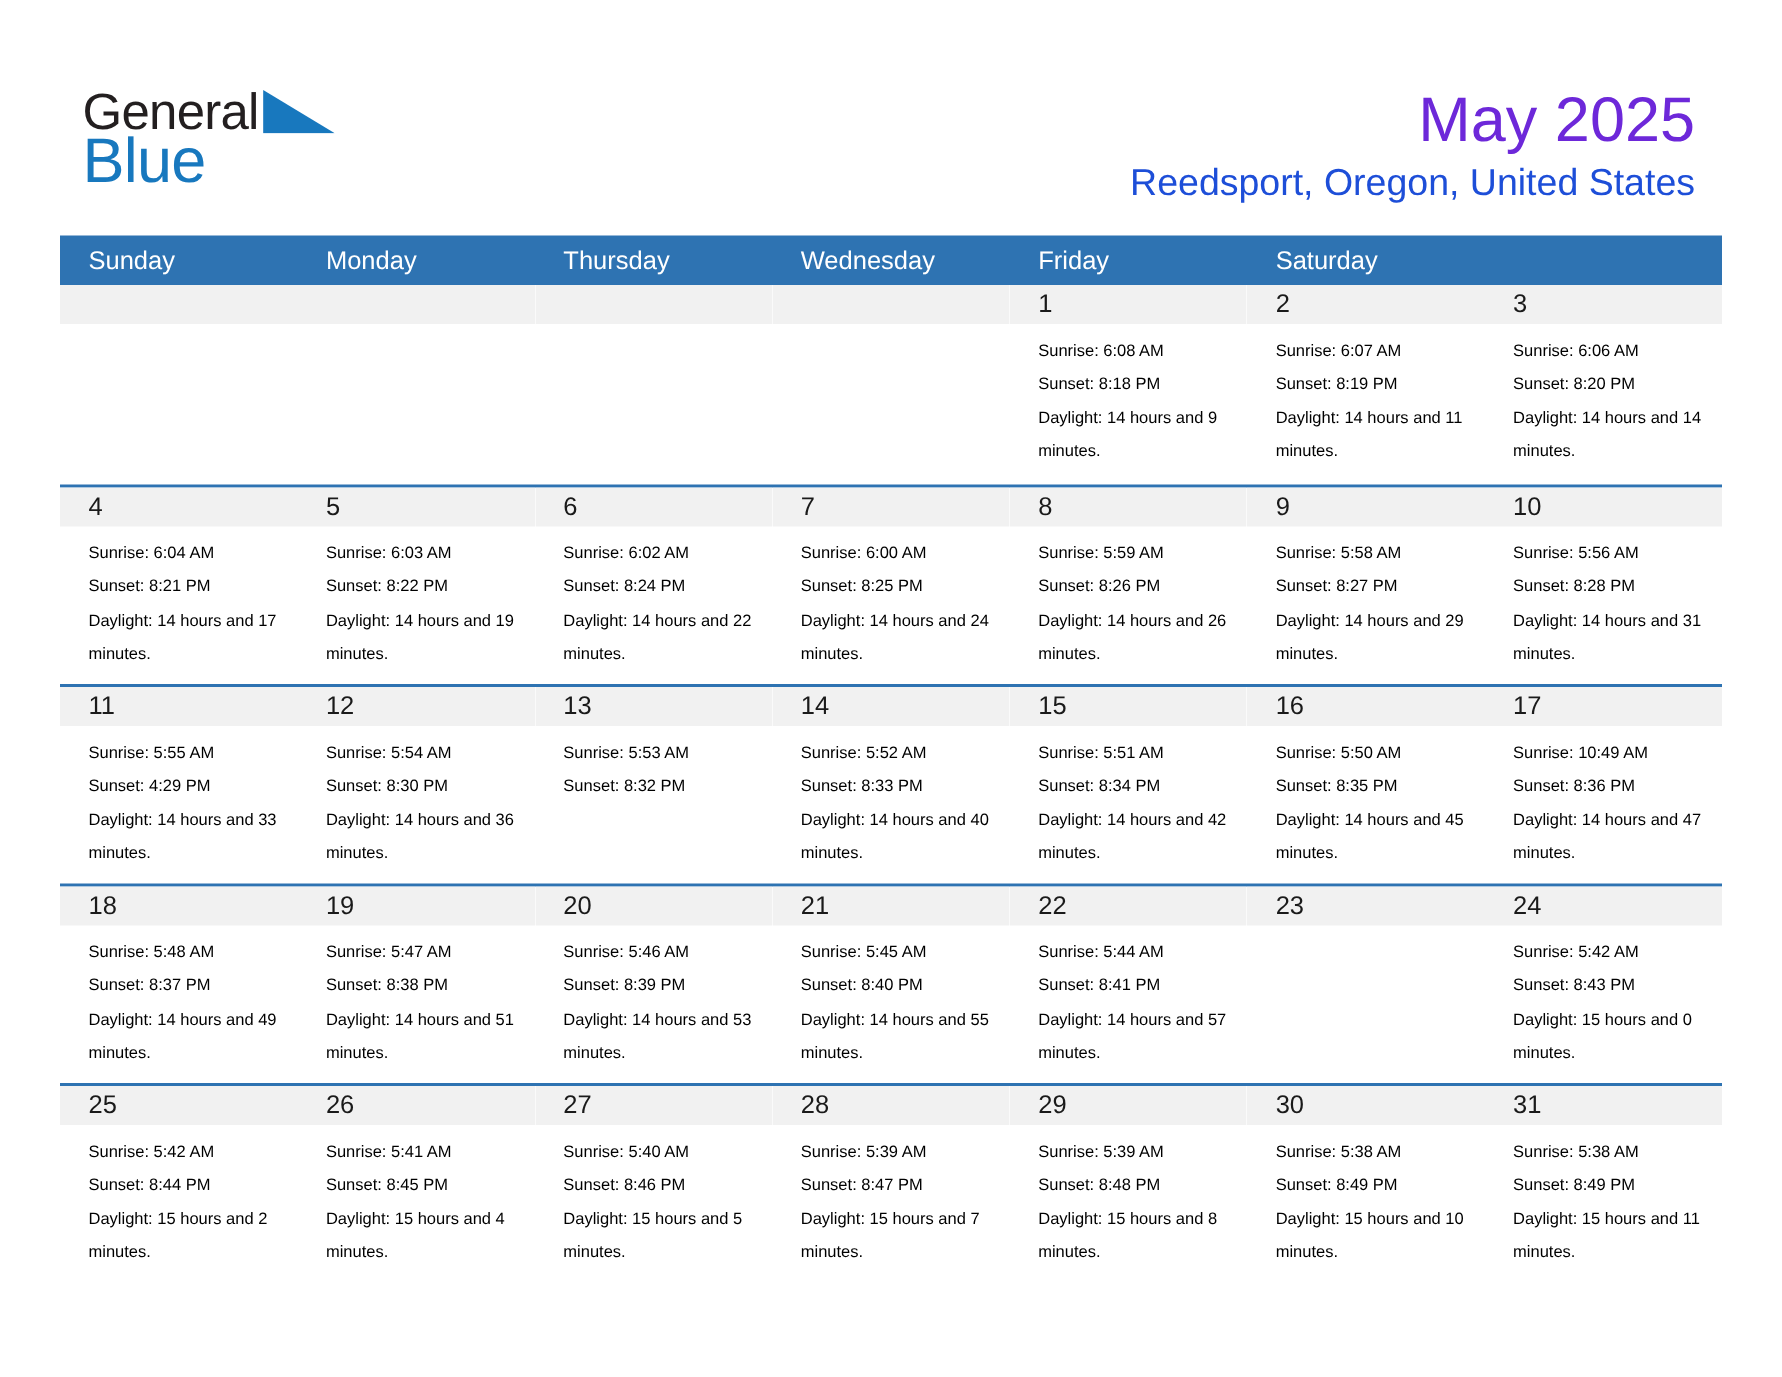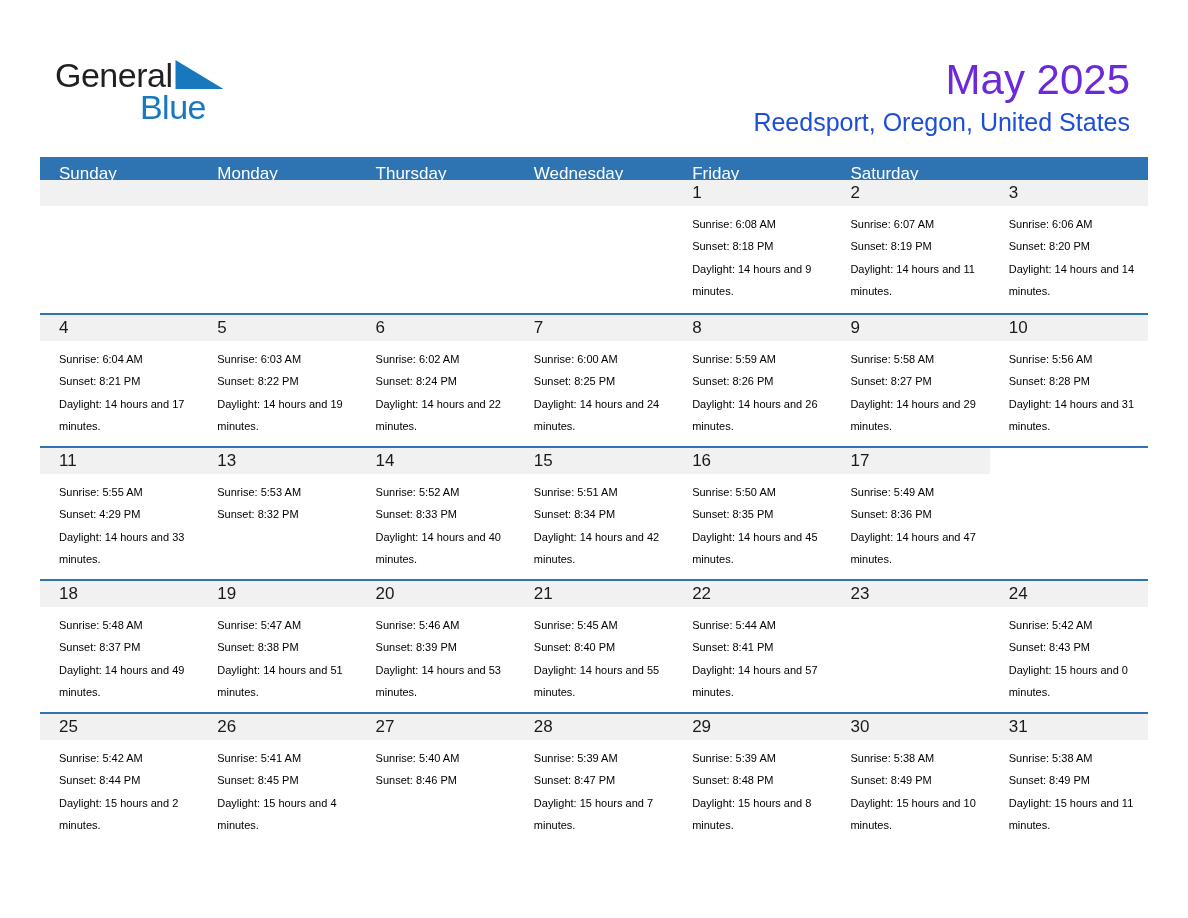--- a/index.html
+++ b/index.html
@@ -13,30 +13,30 @@
   html,body{width:1188px;height:918px;background:#ffffff;overflow:hidden;
     font-family:"Liberation Sans","DejaVu Sans",sans-serif;color:var(--text-black);}
   .page{position:relative;width:1188px;height:918px;background:#fff;}
 
   
   .logo{position:absolute;left:55px;top:58px;width:180px;}
   .logo-line1{display:flex;align-items:flex-start;}
   .logo-general{font-size:34px;line-height:34px;color:var(--logo-black);letter-spacing:-0.5px;}
   .logo-tri{width:48px;height:29px;background:var(--logo-blue);
     clip-path:polygon(0 0,100% 100%,0 100%);margin-left:3px;margin-top:2px;}
-  .logo-blue-word{font-size:34px;line-height:30px;color:var(--logo-blue);
-    text-align:right;width:151px;letter-spacing:-0.5px;}
+  .logo-blue-word{font-size:42px;line-height:30px;color:var(--logo-blue);
+    width:151px;letter-spacing:-0.5px;}
   .titles{position:absolute;right:58px;top:55px;text-align:right;}
   .page-title{font-size:42px;line-height:50px;font-weight:normal;color:#6d28d9;}
   .page-subtitle{font-size:25px;line-height:34px;font-weight:normal;color:#1d4ed8;}
 
   
   .calendar{position:absolute;left:40px;top:157px;width:1108px;}
   .dow-row{display:grid;grid-template-columns:repeat(7,1fr);
-    background:var(--header-blue);height:23px;}
+    background:var(--header-blue);height:33px;}
   .dow-cell{color:#ffffff;font-size:17px;line-height:33px;padding-left:19px;
     white-space:nowrap;overflow:hidden;}
   .week{display:grid;grid-template-columns:repeat(7,1fr);height:133px;}
   .week + .week{border-top:2px solid var(--header-blue);}
   .cell{overflow:hidden;}
   .date-strip{height:26px;background:var(--strip-gray);font-size:17px;
     line-height:26px;padding-left:19px;color:#1a1a1a;}
   .details{padding:7px 6px 0 19px;font-size:11px;line-height:22.4px;color:#000000;}
   .details .line{white-space:nowrap;}
   .details .line.wrap{white-space:normal;}
@@ -172,20 +172,28 @@
         <div class="week">
           <div class="cell">
     <div class="date-strip">11</div>
     <div class="details">
       <div class="line">Sunrise: 5:55 AM</div>
       <div class="line">Sunset: 4:29 PM</div>
       <div class="line wrap">Daylight: 14 hours and 33 minutes.</div>
     </div>
   </div>
           <div class="cell">
+    <div class="date-strip">12</div>
+    <div class="details">
+      <div class="line">Sunrise: 5:54 AM</div>
+      <div class="line">Sunset: 8:30 PM</div>
+      <div class="line wrap">Daylight: 14 hours and 36 minutes.</div>
+    </div>
+  </div>
+          <div class="cell">
     <div class="date-strip">13</div>
     <div class="details">
       <div class="line">Sunrise: 5:53 AM</div>
       <div class="line">Sunset: 8:32 PM</div>
     </div>
   </div>
           <div class="cell">
     <div class="date-strip">14</div>
     <div class="details">
       <div class="line">Sunrise: 5:52 AM</div>
@@ -205,21 +213,21 @@
     <div class="date-strip">16</div>
     <div class="details">
       <div class="line">Sunrise: 5:50 AM</div>
       <div class="line">Sunset: 8:35 PM</div>
       <div class="line wrap">Daylight: 14 hours and 45 minutes.</div>
     </div>
   </div>
           <div class="cell">
     <div class="date-strip">17</div>
     <div class="details">
-      <div class="line">Sunrise: 5:49 AM</div>
+      <div class="line">Sunrise: 10:49 AM</div>
       <div class="line">Sunset: 8:36 PM</div>
       <div class="line wrap">Daylight: 14 hours and 47 minutes.</div>
     </div>
   </div>
         </div>
         <div class="week">
           <div class="cell">
     <div class="date-strip">18</div>
     <div class="details">
       <div class="line">Sunrise: 5:48 AM</div>
@@ -286,20 +294,21 @@
       <div class="line">Sunrise: 5:41 AM</div>
       <div class="line">Sunset: 8:45 PM</div>
       <div class="line wrap">Daylight: 15 hours and 4 minutes.</div>
     </div>
   </div>
           <div class="cell">
     <div class="date-strip">27</div>
     <div class="details">
       <div class="line">Sunrise: 5:40 AM</div>
       <div class="line">Sunset: 8:46 PM</div>
+      <div class="line wrap">Daylight: 15 hours and 5 minutes.</div>
     </div>
   </div>
           <div class="cell">
     <div class="date-strip">28</div>
     <div class="details">
       <div class="line">Sunrise: 5:39 AM</div>
       <div class="line">Sunset: 8:47 PM</div>
       <div class="line wrap">Daylight: 15 hours and 7 minutes.</div>
     </div>
   </div>

